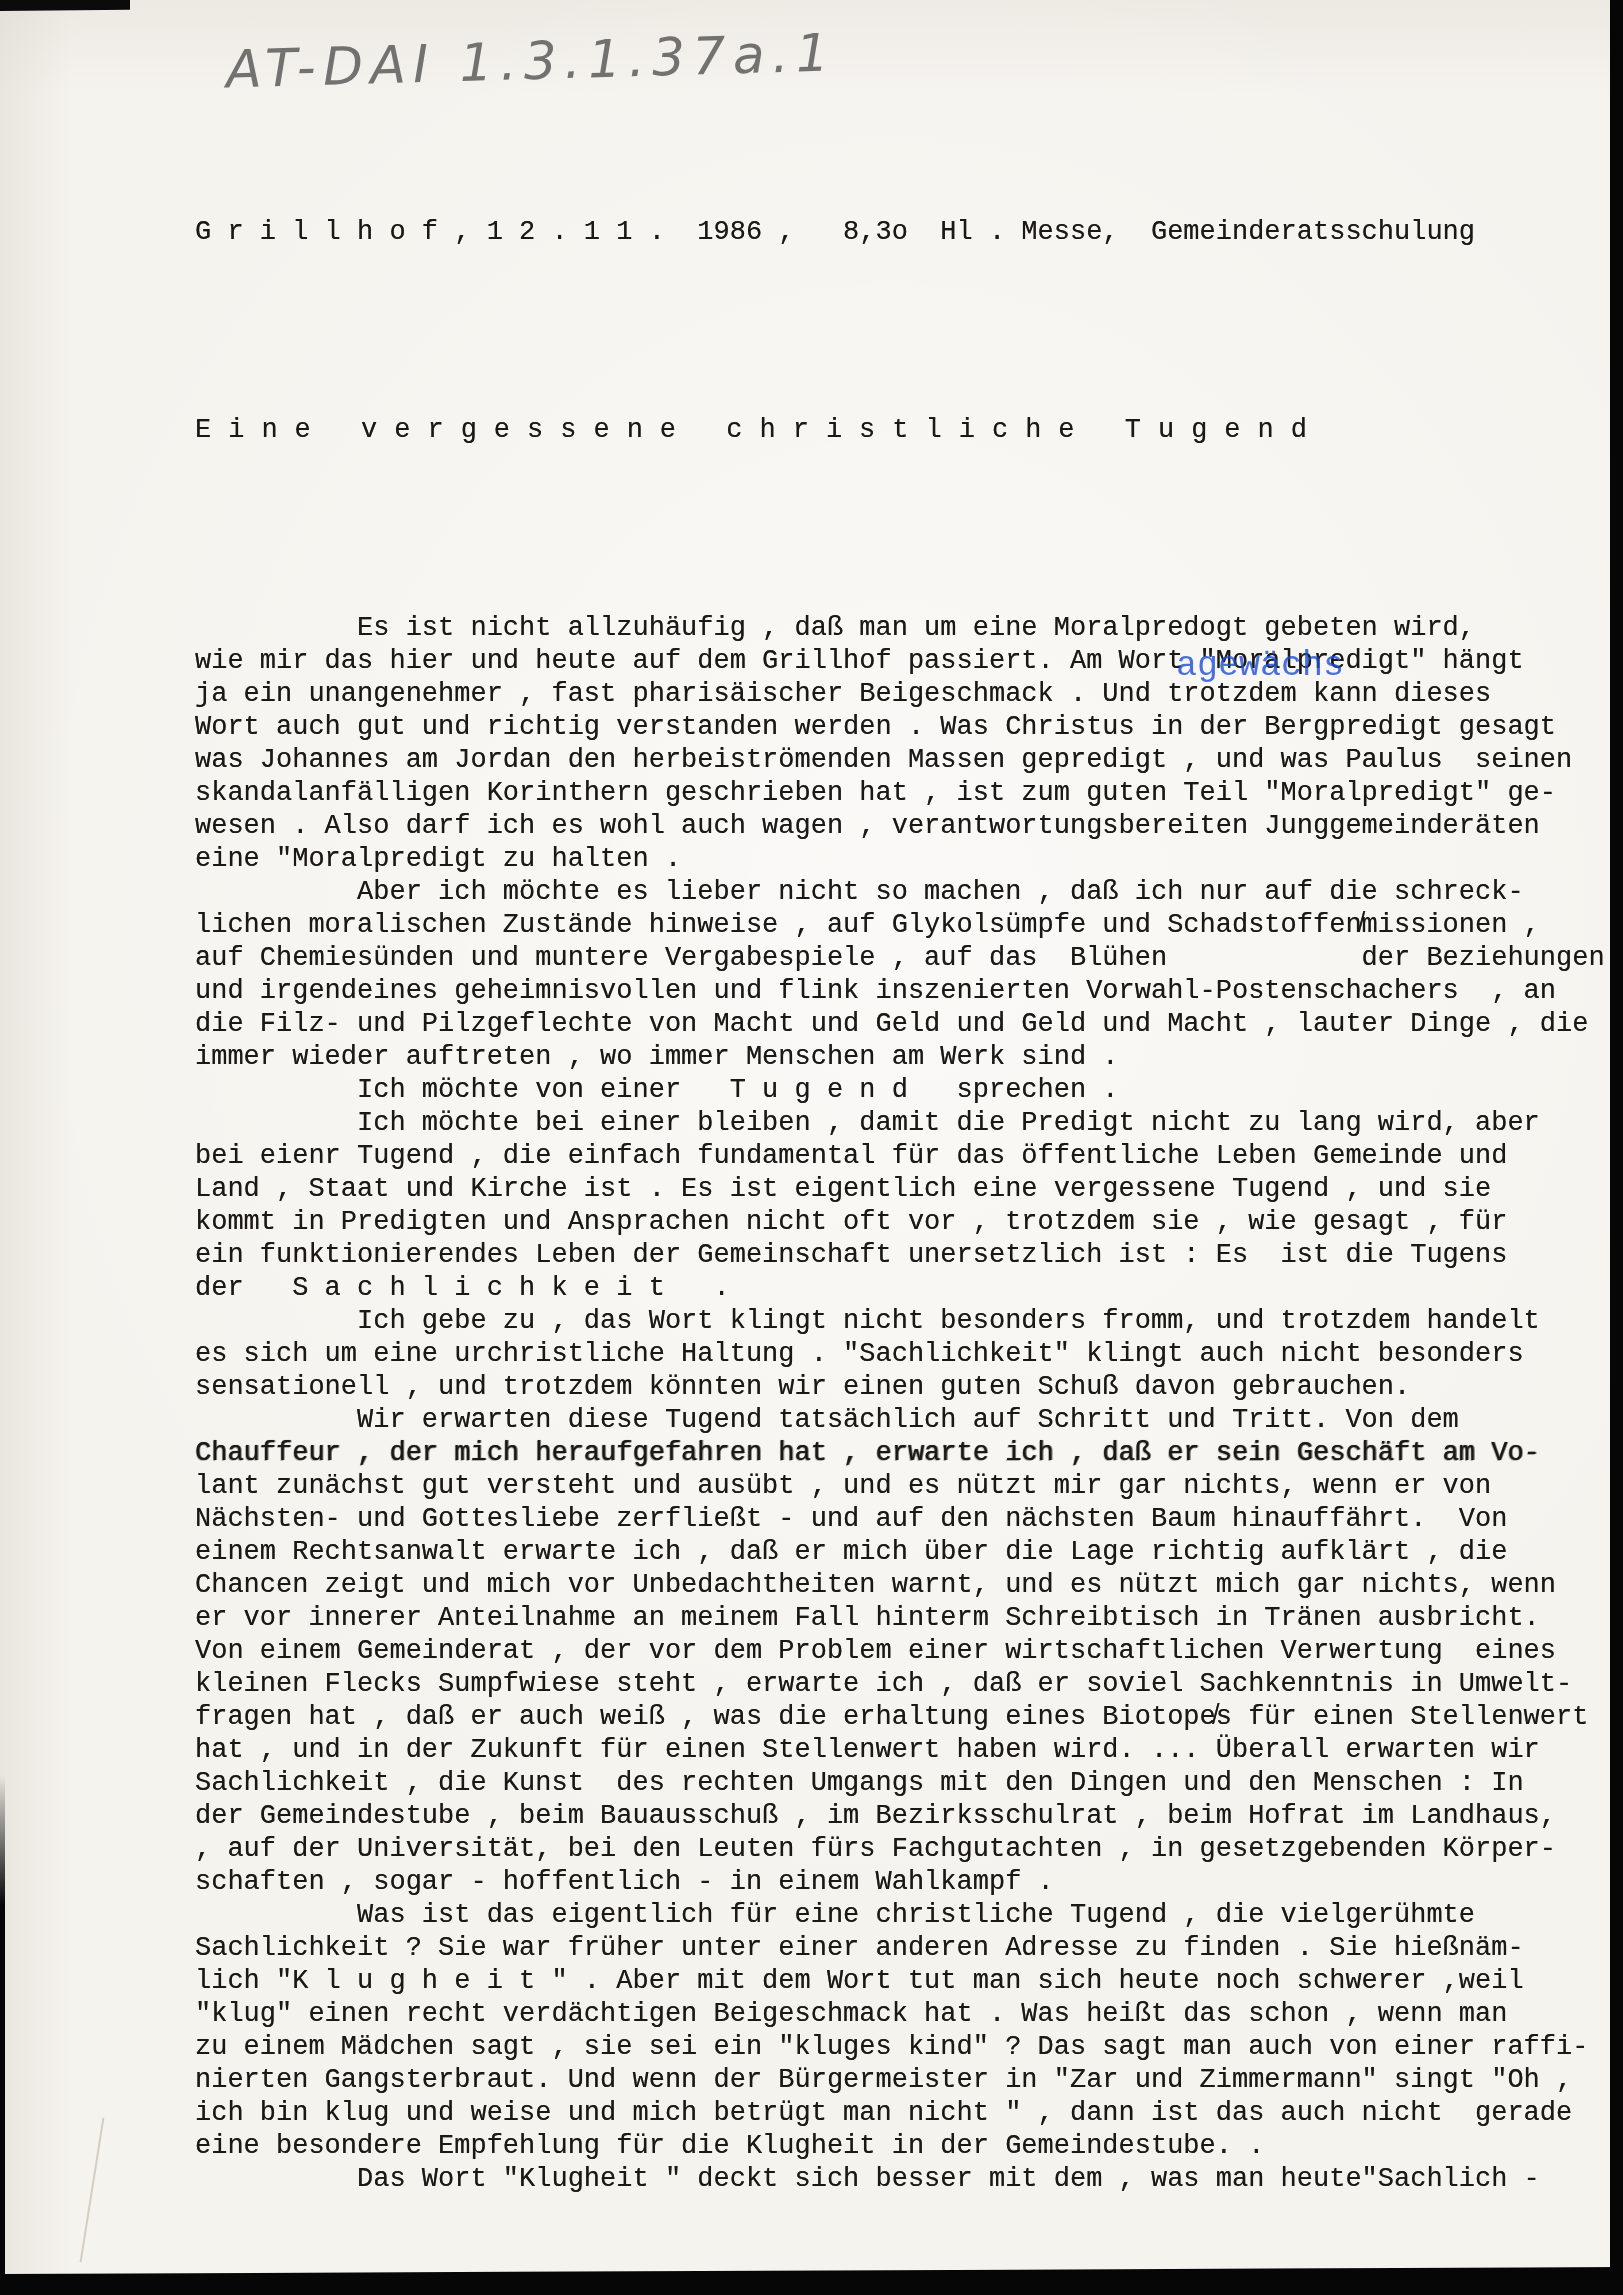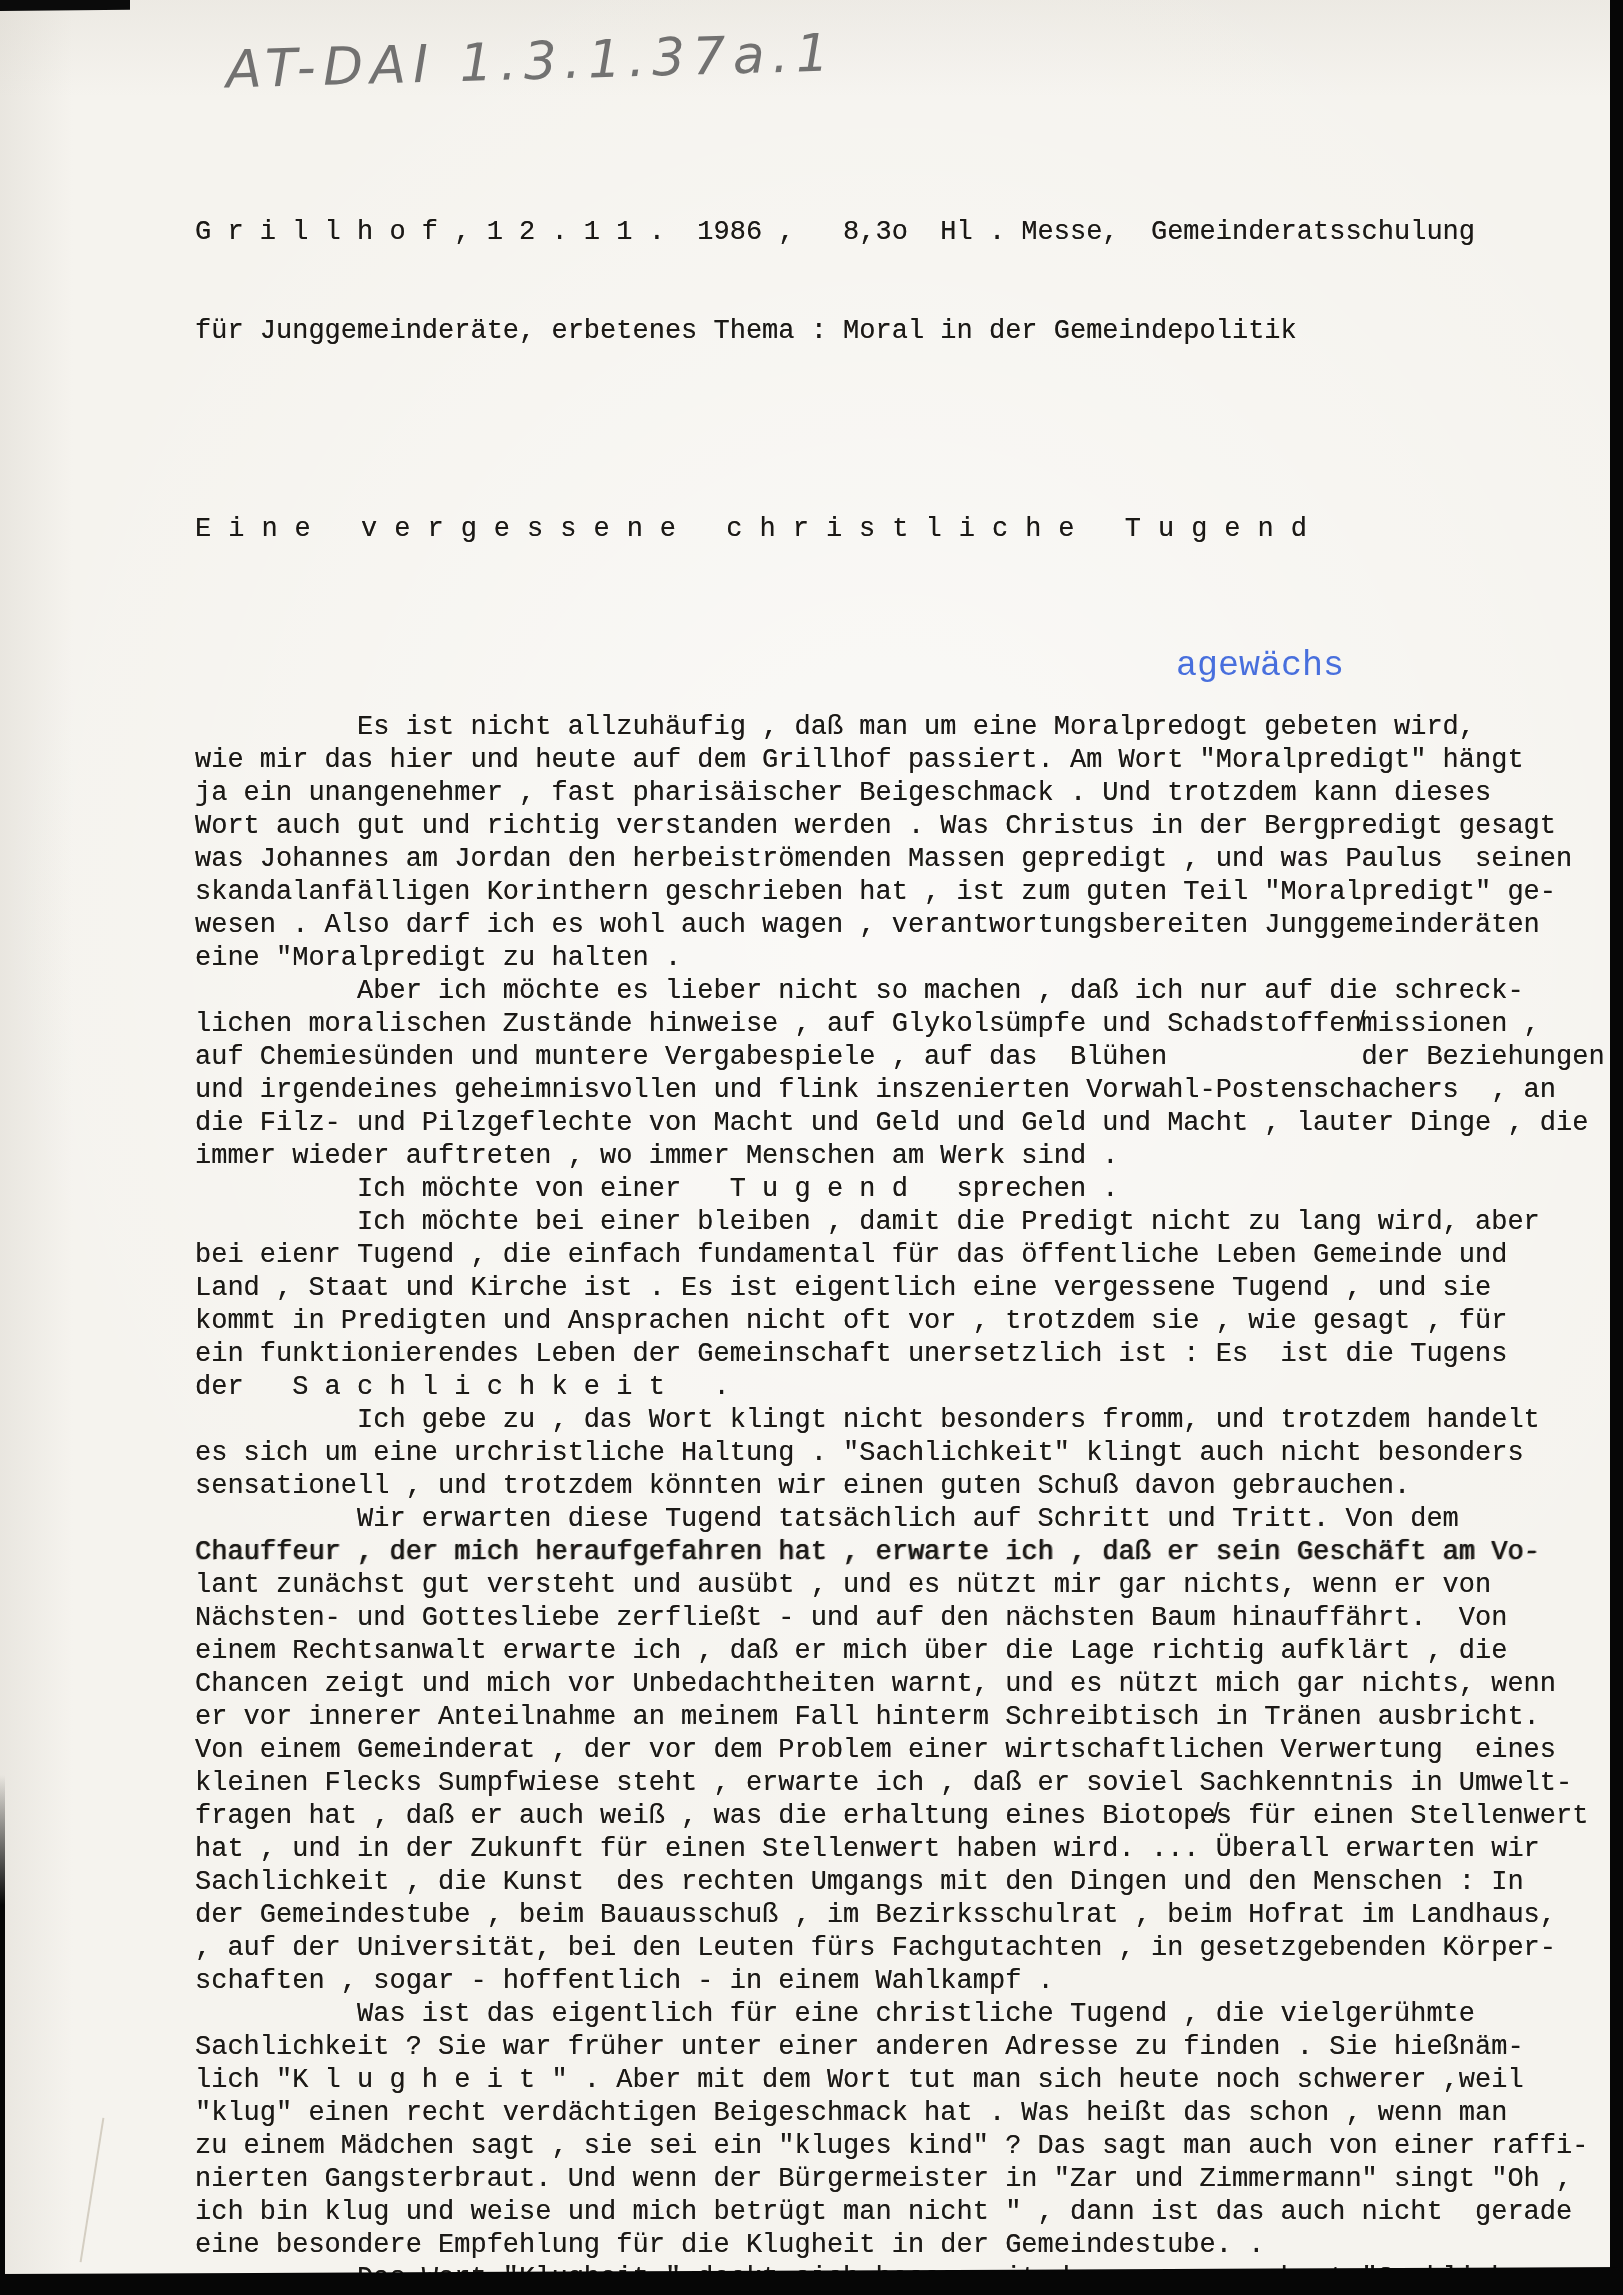--- a/index.html
+++ b/index.html
@@ -91,21 +91,20 @@
 </style>
 </head>
 <body>
 
 <div class="paper-texture"></div>
 
 <div class="handwriting">AT-DAI 1.3.1.37a.1</div>
 
 <div class="typewritten">
   <div class="line">G r i l l h o f , 1 2 . 1 1 .  1986 ,   8,3o  Hl . Messe,  Gemeinderatsschulung</div>
-  <div class="line">für Junggemeinderäte, erbetenes Thema : Moral in der Gemeindepolitik</div>
   <div class="spacer"></div>
   <div class="line title-line">E i n e   v e r g e s s e n e   c h r i s t l i c h e   T u g e n d</div>
   <div class="spacer"></div>
   <div><div class="line">          Es ist nicht allzuhäufig , daß man um eine Moralpredogt gebeten wird,</div><div class="line">wie mir das hier und heute auf dem Grillhof passiert. Am Wort "Moralpredigt" hängt</div><div class="line">ja ein unangenehmer , fast pharisäischer Beigeschmack . Und trotzdem kann dieses</div><div class="line">Wort auch gut und richtig verstanden werden . Was Christus in der Bergpredigt gesagt</div><div class="line">was Johannes am Jordan den herbeiströmenden Massen gepredigt , und was Paulus  seinen</div><div class="line">skandalanfälligen Korinthern geschrieben hat , ist zum guten Teil "Moralpredigt" ge-</div><div class="line">wesen . Also darf ich es wohl auch wagen , verantwortungsbereiten Junggemeinderäten</div><div class="line">eine "Moralpredigt zu halten .</div><div class="line">          Aber ich möchte es lieber nicht so machen , daß ich nur auf die schreck-</div><div class="line">lichen moralischen Zustände hinweise , auf Glykolsümpfe und Schadstoffen̸missionen ,</div><div class="line">auf Chemiesünden und muntere Vergabespiele , auf das  Blühen            der Beziehungen</div><div class="line">und irgendeines geheimnisvollen und flink inszenierten Vorwahl-Postenschachers  , an</div><div class="line">die Filz- und Pilzgeflechte von Macht und Geld und Geld und Macht , lauter Dinge , die</div><div class="line">immer wieder auftreten , wo immer Menschen am Werk sind .</div><div class="line">          Ich möchte von einer   T u g e n d   sprechen .</div><div class="line">          Ich möchte bei einer bleiben , damit die Predigt nicht zu lang wird, aber</div><div class="line">bei eienr Tugend , die einfach fundamental für das öffentliche Leben Gemeinde und</div><div class="line">Land , Staat und Kirche ist . Es ist eigentlich eine vergessene Tugend , und sie</div><div class="line">kommt in Predigten und Ansprachen nicht oft vor , trotzdem sie , wie gesagt , für</div><div class="line">ein funktionierendes Leben der Gemeinschaft unersetzlich ist : Es  ist die Tugens</div><div class="line">der   S a c h l i c h k e i t   .</div><div class="line">          Ich gebe zu , das Wort klingt nicht besonders fromm, und trotzdem handelt</div><div class="line">es sich um eine urchristliche Haltung . "Sachlichkeit" klingt auch nicht besonders</div><div class="line">sensationell , und trotzdem könnten wir einen guten Schuß davon gebrauchen.</div><div class="line">          Wir erwarten diese Tugend tatsächlich auf Schritt und Tritt. Von dem</div><div class="line smudged">Chauffeur , der mich heraufgefahren hat , erwarte ich , daß er sein Geschäft am Vo-</div><div class="line">lant zunächst gut versteht und ausübt , und es nützt mir gar nichts, wenn er von</div><div class="line">Nächsten- und Gottesliebe zerfließt - und auf den nächsten Baum hinauffährt.  Von</div><div class="line">einem Rechtsanwalt erwarte ich , daß er mich über die Lage richtig aufklärt , die</div><div class="line">Chancen zeigt und mich vor Unbedachtheiten warnt, und es nützt mich gar nichts, wenn</div><div class="line">er vor innerer Anteilnahme an meinem Fall hinterm Schreibtisch in Tränen ausbricht.</div><div class="line">Von einem Gemeinderat , der vor dem Problem einer wirtschaftlichen Verwertung  eines</div><div class="line">kleinen Flecks Sumpfwiese steht , erwarte ich , daß er soviel Sachkenntnis in Umwelt-</div><div class="line">fragen hat , daß er auch weiß , was die erhaltung eines Biotope̸s für einen Stellenwert</div><div class="line">hat , und in der Zukunft für einen Stellenwert haben wird. ... Überall erwarten wir</div><div class="line">Sachlichkeit , die Kunst  des rechten Umgangs mit den Dingen und den Menschen : In</div><div class="line">der Gemeindestube , beim Bauausschuß , im Bezirksschulrat , beim Hofrat im Landhaus,</div><div class="line">, auf der Universität, bei den Leuten fürs Fachgutachten , in gesetzgebenden Körper-</div><div class="line">schaften , sogar - hoffentlich - in einem Wahlkampf .</div><div class="line">          Was ist das eigentlich für eine christliche Tugend , die vielgerühmte</div><div class="line">Sachlichkeit ? Sie war früher unter einer anderen Adresse zu finden . Sie hießnäm-</div><div class="line">lich "K l u g h e i t " . Aber mit dem Wort tut man sich heute noch schwerer ,weil</div><div class="line">"klug" einen recht verdächtigen Beigeschmack hat . Was heißt das schon , wenn man</div><div class="line">zu einem Mädchen sagt , sie sei ein "kluges kind" ? Das sagt man auch von einer raffi-</div><div class="line">nierten Gangsterbraut. Und wenn der Bürgermeister in "Zar und Zimmermann" singt "Oh ,</div><div class="line">ich bin klug und weise und mich betrügt man nicht " , dann ist das auch nicht  gerade</div><div class="line">eine besondere Empfehlung für die Klugheit in der Gemeindestube. .</div><div class="line">          Das Wort "Klugheit " deckt sich besser mit dem , was man heute"Sachlich -</div></div>
 </div>
 
 <div class="ghost-erased">agewächs</div>
 
 <div class="paper-crease"></div>
 <div class="scan-edge-top-left"></div>

